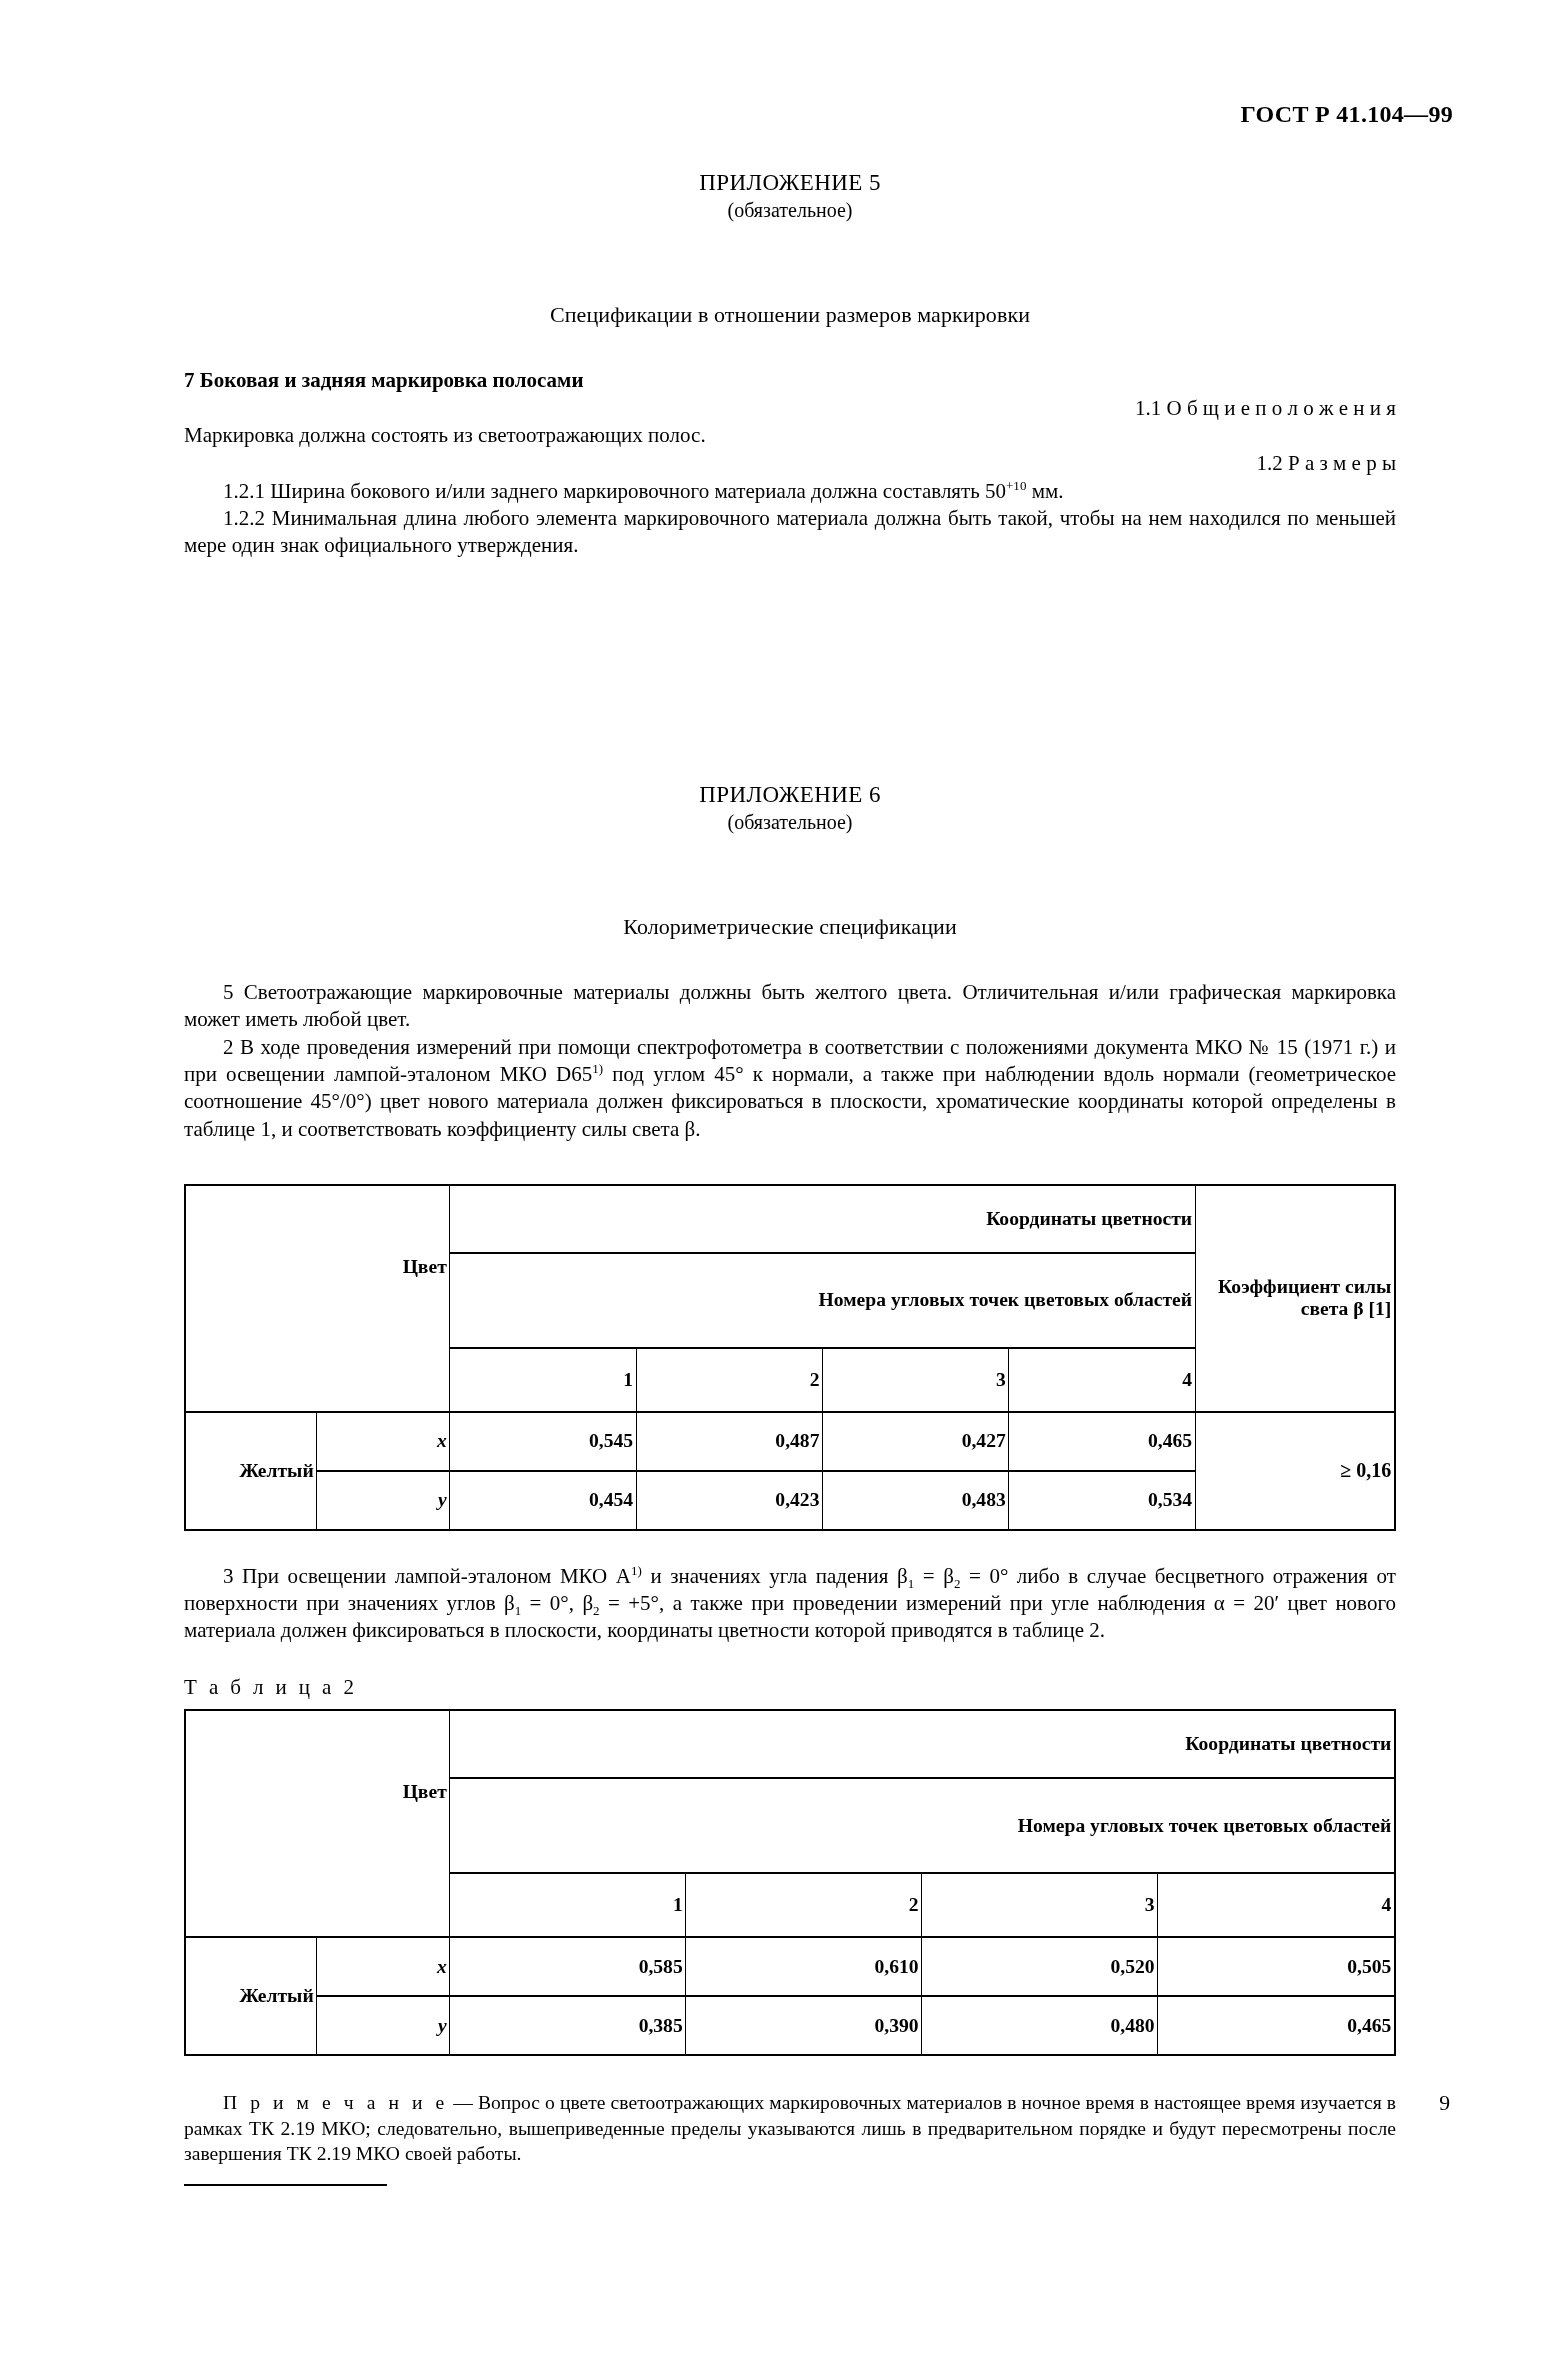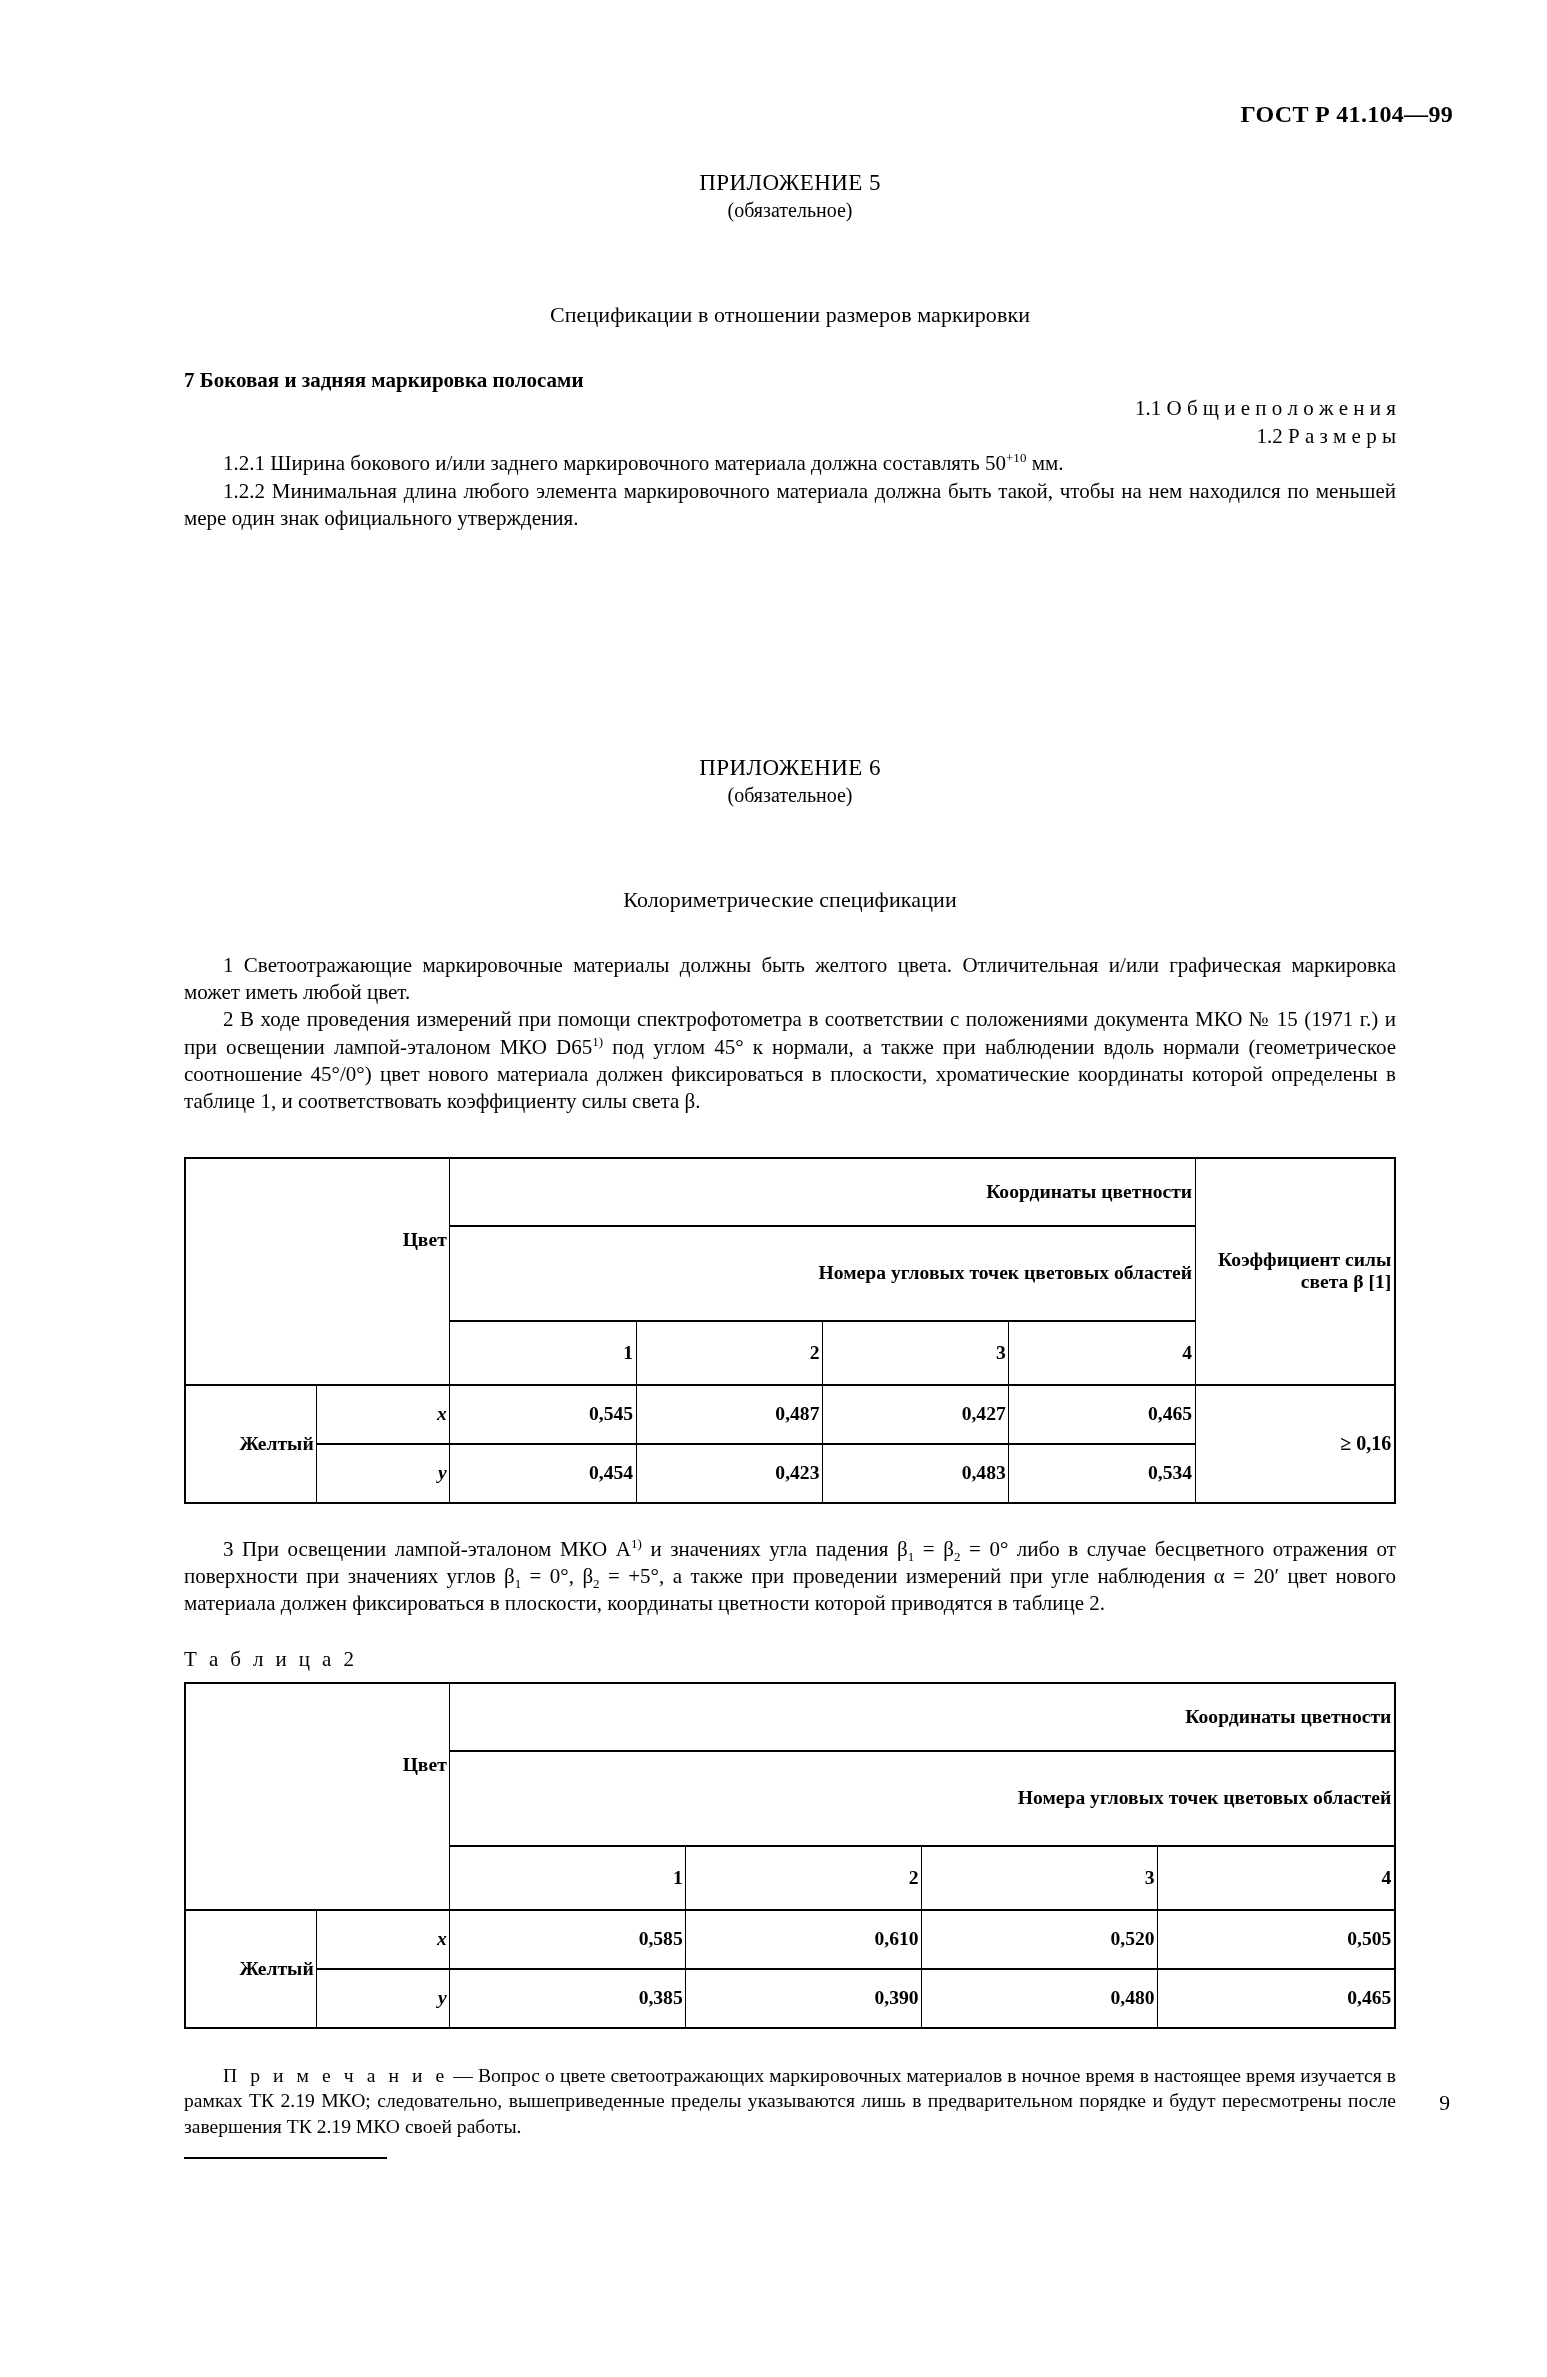--- a/index.html
+++ b/index.html
@@ -172,38 +172,39 @@
       <p class="annex-sub">(обязательное)</p>
 
       <div class="gap-a"></div>
 
       <p class="sec-title">Спецификации в отношении размеров маркировки</p>
 
       <div class="gap-b"></div>
 
       <p class="num-head">7 Боковая и задняя маркировка полосами</p>
       <p class="l11">1.1 О б щ и е   п о л о ж е н и я</p>
+      <p class="body noind">Маркировка должна состоять из светоотражающих полос.</p>
       <p class="l11">1.2 Р а з м е р ы</p>
       <p class="body ind"><span>1.2.1  Ширина бокового и/или заднего маркировочного материала должна составлять 50</span><sup>+10</sup><span> мм.</span></p>
       <p class="body ind">1.2.2  Минимальная длина любого элемента маркировочного материала должна быть такой, чтобы на нем находился по меньшей мере один знак официального утверждения.</p>
     </div>
 
     <div class="gap-c"></div>
 
     <div>
       <p class="annex-title">ПРИЛОЖЕНИЕ 6</p>
       <p class="annex-sub">(обязательное)</p>
 
       <div class="gap-d"></div>
 
       <p class="sec-title">Колориметрические спецификации</p>
 
       <div class="gap-e"></div>
 
-      <p class="body ind">1 Светоотражающие маркировочные материалы должны быть желтого цвета. Отличительная и/или графическая маркировка может иметь любой цвет.</p>
+      <p class="body ind">5 Светоотражающие маркировочные материалы должны быть желтого цвета. Отличительная и/или графическая маркировка может иметь любой цвет.</p>
       <p class="body ind"><span>2  В ходе проведения измерений при помощи спектрофотометра в соответствии с положениями документа МКО № 15 (1971 г.) и при освещении лампой-эталоном МКО D65</span><sup>1)</sup><span> под углом 45° к нормали, а также при наблюдении вдоль нормали (геометрическое соотношение 45°/0°) цвет нового материала должен фиксироваться в плоскости, хроматические координаты которой определены в таблице 1, и соответствовать коэффициенту силы света β.</span></p>
 
       <div class="gap-f"></div>
 
       <table class="gost t-outer">
         <colgroup>
           <col style="width:10.9%">
           <col style="width:11.0%">
           <col style="width:15.4%">
           <col style="width:15.4%">

